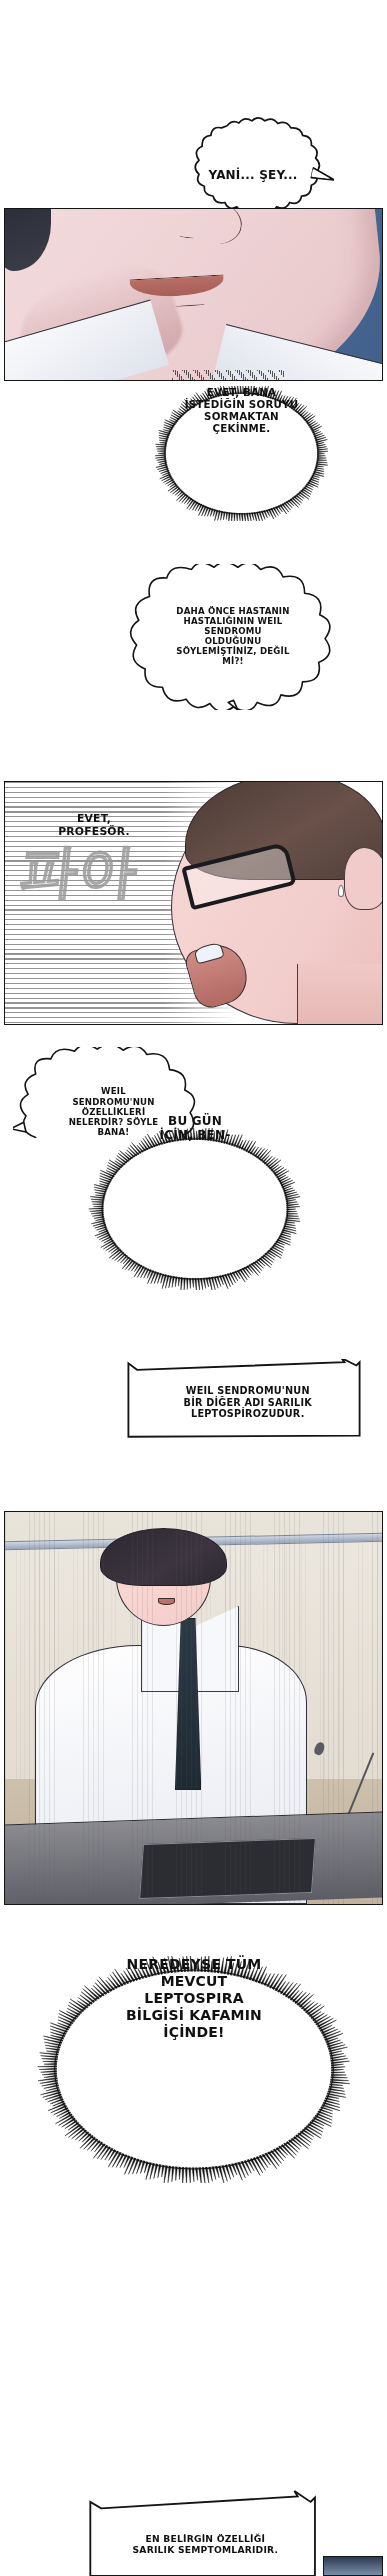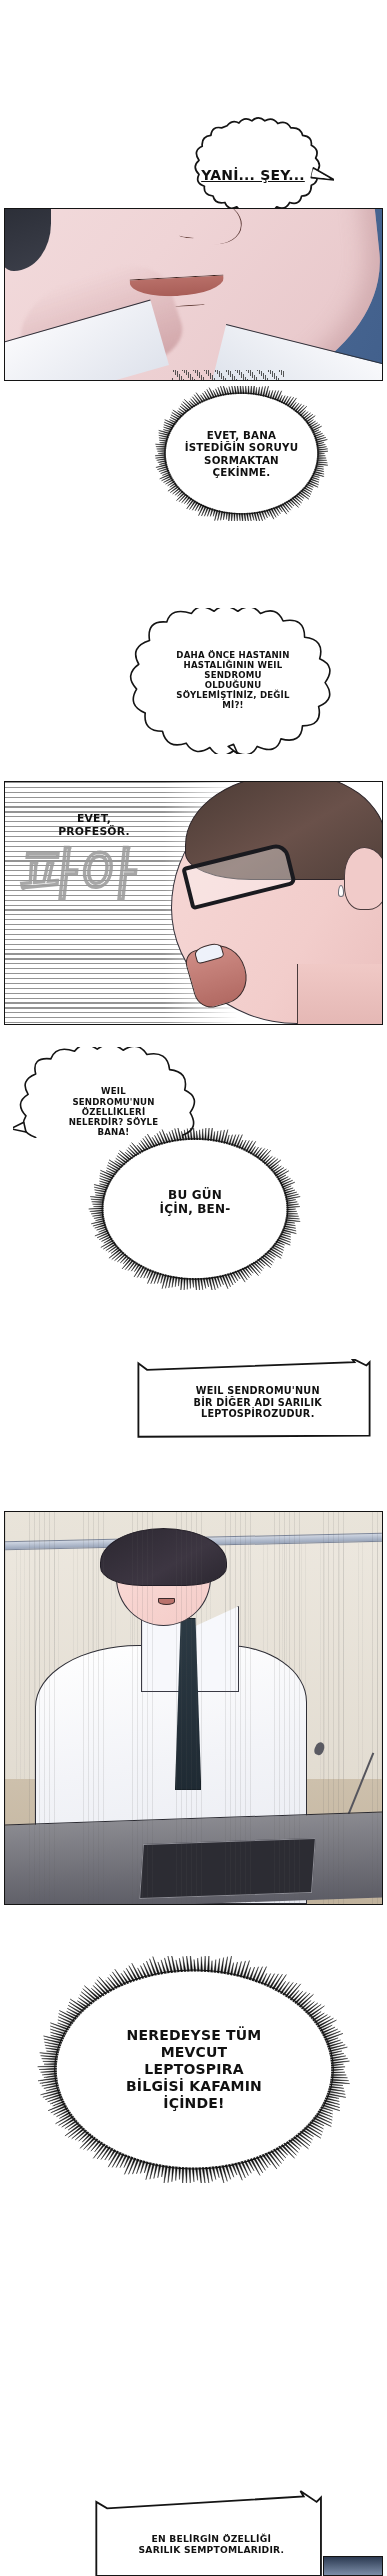--- a/index.html
+++ b/index.html
@@ -45,21 +45,21 @@
     display: flex;
     align-items: center;
     justify-content: center;
   }
   .bubble-cloud svg { position: absolute; inset: 0; width: 100%; height: 100%; }
 
   
   .bubble-burst {
     position: absolute;
     display: flex;
-    align-items: center;
+    align-items: flex-start;
     justify-content: center;
   }
   .bubble-burst svg { position: absolute; inset: 0; width: 100%; height: 100%; }
 
   
   .bubble-rect {
     position: absolute;
     display: flex;
     align-items: center;
     justify-content: center;
@@ -351,21 +351,21 @@
     <svg viewBox="0 0 300 185" preserveAspectRatio="none">
       <path d="M102 18 Q112 6 124 13 Q134 0 148 9 Q160 -2 172 9 Q186 1 196 14
                Q212 7 220 22 Q238 20 242 36 Q260 38 258 54 Q274 62 266 78
                Q280 92 266 104 Q274 122 258 128 Q258 148 240 148 Q236 166 218 160
                Q210 176 194 168 Q184 182 170 172 Q156 184 144 172 Q130 182 120 168
                Q104 176 98 160 Q80 164 76 148 Q58 146 60 130 Q42 124 50 108
                Q36 94 50 82 Q38 64 56 56 Q54 38 72 36 Q74 18 92 22 Z" fill="#ffffff" stroke="#141414" stroke-width="3.2" stroke-linejoin="round"></path>
       <path d="M262 96 L300 118 L258 114 Z" fill="#ffffff" stroke="#141414" stroke-width="3.2" stroke-linejoin="round"></path>
       <path d="M261 98 L292 116 L258 112 Z" fill="#ffffff" stroke="none"></path>
     </svg>
-    <div class="btext" style="font-size:14px; margin-top:19px;text-decoration:underline;">YANİ... ŞEY...</div>
+    <div class="btext" style="font-size:12px; margin-top:19px;">YANİ... ŞEY...</div>
   </div>
 
   <div class="panel p-face" style="left:4.3px; top:208px; width:379px; height:173px;">
     <div class="face-skin"></div>
     <div class="face-hair"></div>
     <div class="face-shadow-jaw"></div>
     <div class="face-nose"></div>
     <div class="face-nostril"></div>
     <div class="face-lips"></div>
     <div class="face-lipline"></div>
@@ -387,21 +387,21 @@
       </g>
     </svg>
     <div class="btext" style="font-size:10.3px; width:74%;">EVET, BANA
 İSTEDİĞİN SORUYU
 SORMAKTAN
 ÇEKİNME.</div>
   </div>
 
   <div class="spacer" style="top:524px; height:81px;"></div>
 
-  <div class="bubble-puff" style="left:128px; top:608px; width:210px; height:146px;">
+  <div class="bubble-puff" style="left:128px; top:564px; width:210px; height:146px;">
     <svg viewBox="0 0 390 270" preserveAspectRatio="none">
       <path d="M40 60 Q34 22 72 26 Q80 -2 118 10 Q132 -12 160 6 Q178 -12 204 6
                Q228 -12 246 10 Q276 -4 288 24 Q328 16 328 54 Q366 58 356 94
                Q388 108 366 138 Q388 168 354 182 Q362 218 324 218 Q322 252 284 242
                Q276 272 240 256 Q226 282 196 264 Q170 284 152 258 Q124 276 108 250
                Q72 262 64 228 Q28 228 32 194 Q-2 180 16 150 Q-8 124 20 104
                Q2 72 40 60 Z" fill="#ffffff" stroke="#141414" stroke-width="3" stroke-linejoin="round"></path>
       <path d="M196 252 L204 270 L186 256 Z" fill="#ffffff" stroke="#141414" stroke-width="3" stroke-linejoin="round"></path>
     </svg>
     <div class="btext" style="font-size:8.6px; width:80%; margin-top:-2.2px;">DAHA ÖNCE HASTANIN
@@ -457,21 +457,21 @@
     <svg viewBox="0 0 400 300" preserveAspectRatio="none">
       <ellipse cx="200" cy="150" rx="172" ry="130" fill="#ffffff" stroke="#141414" stroke-width="2"></ellipse>
       <g id="spikes6">
           <path d="M369.4 150.0 L386.5 150.0 L369.4 152.4 M369.3 153.8 L388.5 154.4 L369.2 156.2 M369.1 157.7 L390.3 158.9 L368.9 160.0 M368.7 161.5 L392.0 163.5 L368.4 163.8 M368.2 165.3 L393.5 168.3 L367.8 167.6 M367.5 169.1 L394.8 173.1 L367.0 171.4 M366.7 172.9 L385.0 176.1 L366.1 175.2 M365.7 176.6 L386.0 180.8 L365.0 178.9 M364.6 180.4 L386.7 185.6 L363.8 182.7 M363.3 184.1 L387.3 190.5 L362.5 186.3 M361.9 187.7 L387.7 195.5 L360.9 190.0 M360.3 191.4 L377.4 197.0 L359.3 193.6 M358.6 195.0 L377.5 201.9 L357.5 197.2 M356.8 198.6 L377.4 206.8 L355.5 200.7 M354.8 202.1 L377.0 211.7 L353.5 204.2 M352.6 205.6 L376.5 216.8 L351.3 207.7 M350.4 209.0 L365.9 216.8 L348.9 211.1 M348.0 212.4 L365.1 221.6 L346.4 214.4 M345.4 215.7 L364.1 226.5 L343.8 217.7 M342.8 218.9 L362.8 231.4 L341.1 220.9 M340.0 222.1 L361.4 236.4 L338.2 224.1 M337.1 225.3 L359.7 241.3 L335.2 227.2 M334.0 228.3 L349.1 239.6 L332.1 230.2 M330.9 231.3 L347.2 244.4 L328.8 233.1 M327.6 234.2 L345.1 249.1 L325.5 236.0 M324.2 237.1 L342.8 253.9 L322.0 238.8 M320.7 239.9 L340.2 258.7 L318.5 241.5 M317.1 242.6 L329.9 255.5 L314.8 244.2 M313.4 245.2 L327.1 260.0 L311.0 246.7 M309.5 247.7 L324.2 264.5 L307.1 249.2 M305.6 250.1 L321.1 269.0 L303.2 251.6 M301.6 252.5 L317.7 273.5 L299.1 253.9 M297.5 254.7 L307.9 268.9 L294.9 256.1 M293.3 256.9 L304.4 273.1 L290.7 258.2 M289.1 258.9 L300.7 277.2 L286.4 260.2 M284.7 260.9 L296.8 281.3 L282.0 262.1 M280.3 262.8 L292.8 285.4 L277.5 263.9 M275.8 264.5 L283.6 279.5 L273.0 265.6 M271.2 266.2 L279.4 283.3 L268.4 267.2 M266.6 267.7 L275.1 287.0 L263.7 268.7 M261.9 269.2 L270.5 290.7 L259.0 270.0 M257.2 270.5 L265.8 294.2 L254.2 271.3 M252.4 271.8 L261.0 297.7 L249.4 272.5 M247.5 272.9 L252.8 290.5 L244.5 273.6 M242.6 273.9 L247.9 293.7 L239.6 274.5 M237.7 274.8 L242.8 296.8 L234.6 275.3 M232.7 275.6 L237.6 299.8 L229.7 276.1 M227.8 276.3 L232.2 302.6 L224.6 276.7 M222.7 276.9 L225.2 294.5 L219.6 277.2 M217.7 277.3 L219.9 297.1 L214.6 277.6 M212.7 277.7 L214.3 299.6 L209.5 277.8 M207.6 277.9 L208.7 301.9 L204.5 278.0 M202.5 278.0 L202.9 304.2 L199.4 278.0 M197.5 278.0 L197.2 295.3 L194.3 278.0 M192.4 277.9 L191.5 297.2 L189.3 277.8 M187.3 277.7 L185.7 299.0 L184.2 277.5 M182.3 277.3 L179.8 300.7 L179.2 277.1 M177.3 276.9 L173.7 302.2 L174.1 276.6 M172.2 276.3 L169.4 292.8 L169.2 275.9 M167.3 275.6 L163.5 294.0 L164.2 275.2 M162.3 274.8 L157.5 295.2 L159.2 274.3 M157.4 273.9 L151.4 296.1 L154.3 273.3 M152.5 272.9 L145.3 296.9 L149.5 272.2 M147.6 271.8 L139.1 297.6 L144.7 271.0 M142.8 270.5 L136.5 287.7 L139.9 269.7 M138.1 269.2 L130.5 288.1 L135.2 268.3 M133.4 267.7 L124.4 288.3 L130.5 266.8 M128.8 266.2 L118.2 288.4 L125.9 265.2 M124.2 264.5 L112.0 288.3 L121.4 263.4 M119.7 262.8 L111.1 278.3 L117.0 261.6 M115.3 260.9 L105.1 278.0 L112.6 259.7 M110.9 258.9 L99.1 277.5 L108.3 257.7 M106.7 256.9 L93.1 276.8 L104.1 255.5 M102.5 254.7 L87.1 276.0 L99.9 253.3 M98.4 252.5 L87.7 266.1 L95.9 251.0 M94.4 250.1 L82.0 265.1 L91.9 248.6 M90.5 247.7 L76.3 263.9 L88.1 246.1 M86.6 245.2 L70.6 262.5 L84.3 243.6 M82.9 242.6 L64.9 261.0 L80.7 240.9 M79.3 239.9 L67.1 251.5 L77.1 238.2 M75.8 237.1 L61.7 249.8 L73.7 235.3 M72.4 234.2 L56.3 247.9 L70.4 232.4 M69.1 231.3 L51.0 245.8 L67.2 229.5 M66.0 228.3 L45.8 243.6 L64.1 226.4 M62.9 225.3 L40.6 241.1 L61.1 223.3 M60.0 222.1 L44.5 232.3 L58.3 220.2 M57.2 218.9 L39.7 229.8 L55.6 216.9 M54.6 215.7 L34.9 227.1 L53.0 213.6 M52.0 212.4 L30.2 224.2 L50.5 210.3 M49.6 209.0 L25.6 221.2 L48.2 206.9 M47.4 205.6 L31.0 213.2 L46.0 203.4 M45.2 202.1 L26.7 210.1 L44.0 199.9 M43.2 198.6 L22.5 206.8 L42.1 196.4 M41.4 195.0 L18.5 203.4 L40.3 192.8 M39.7 191.4 L14.6 199.8 L38.7 189.1 M38.1 187.7 L21.3 192.8 L37.2 185.5 M36.7 184.1 L17.7 189.1 L35.9 181.8 M35.4 180.4 L14.2 185.4 L34.7 178.0 M34.3 176.6 L10.9 181.5 L33.7 174.3 M33.3 172.9 L7.7 177.4 L32.8 170.5 M32.5 169.1 L15.6 171.5 L32.0 166.7 M31.8 165.3 L12.8 167.5 L31.4 162.9 M31.3 161.5 L10.1 163.3 L31.0 159.1 M30.9 157.7 L7.6 159.0 L30.7 155.3 M30.7 153.8 L5.2 154.6 L30.6 151.5 M30.6 150.0 L3.1 150.0 L30.6 147.6 M30.7 146.2 L12.0 145.6 L30.8 143.8 M30.9 142.3 L10.2 141.1 L31.1 140.0 M31.3 138.5 L8.6 136.5 L31.6 136.2 M31.8 134.7 L7.1 131.8 L32.2 132.4 M32.5 130.9 L5.8 127.0 L33.0 128.6 M33.3 127.1 L15.5 124.0 L33.9 124.8 M34.3 123.4 L14.6 119.3 L35.0 121.1 M35.4 119.6 L13.8 114.5 L36.2 117.3 M36.7 115.9 L13.2 109.6 L37.5 113.7 M38.1 112.3 L12.9 104.7 L39.1 110.0 M39.7 108.6 L23.1 103.2 L40.7 106.4 M41.4 105.0 L23.0 98.3 L42.5 102.8 M43.2 101.4 L23.2 93.4 L44.5 99.3 M45.2 97.9 L23.5 88.5 L46.5 95.8 M47.4 94.4 L24.0 83.5 L48.7 92.3 M49.6 91.0 L24.8 78.4 L51.1 88.9 M52.0 87.6 L35.4 78.7 L53.6 85.6 M54.6 84.3 L36.4 73.8 L56.2 82.3 M57.2 81.1 L37.6 68.9 L58.9 79.1 M60.0 77.9 L39.1 64.0 L61.8 75.9 M62.9 74.7 L40.8 59.0 L64.8 72.8 M66.0 71.7 L51.3 60.7 L67.9 69.8 M69.1 68.7 L53.2 56.0 L71.2 66.9 M72.4 65.8 L55.3 51.2 L74.5 64.0 M75.8 62.9 L57.6 46.5 L78.0 61.2 M79.3 60.1 L60.2 41.7 L81.5 58.5 M82.9 57.4 L70.5 44.9 L85.2 55.8 M86.6 54.8 L73.2 40.4 L89.0 53.3 M90.5 52.3 L76.1 35.9 L92.9 50.8 M94.4 49.9 L79.3 31.4 L96.8 48.4 M98.4 47.5 L82.6 27.0 L100.9 46.1 M102.5 45.3 L92.5 31.6 L105.1 43.9 M106.7 43.1 L95.9 27.4 L109.3 41.8 M110.9 41.1 L99.6 23.2 L113.6 39.8 M115.3 39.1 L103.4 19.1 L118.0 37.9 M119.7 37.2 L107.5 15.1 L122.5 36.1 M124.2 35.5 L111.8 11.1 L127.0 34.4 M128.8 33.8 L120.8 17.2 L131.6 32.8 M133.4 32.3 L125.1 13.5 L136.3 31.3 M138.1 30.8 L129.7 9.9 L141.0 30.0 M142.8 29.5 L134.3 6.3 L145.8 28.7 M147.6 28.2 L139.2 2.8 L150.6 27.5 M152.5 27.1 L147.3 10.0 L155.5 26.4 M157.4 26.1 L152.2 6.8 L160.4 25.5 M162.3 25.2 L157.3 3.8 L165.4 24.7 M167.3 24.4 L162.5 0.8 L170.3 23.9 M172.2 23.7 L167.9 -2.1 L175.4 23.3 M177.3 23.1 L174.9 6.0 L180.4 22.8 M182.3 22.7 L180.2 3.4 L185.4 22.4 M187.3 22.3 L185.7 1.0 L190.5 22.2 M192.4 22.1 L191.3 -1.4 L195.5 22.0 M197.5 22.0 L197.1 -3.6 L200.6 22.0 M202.5 22.0 L202.8 5.3 L205.7 22.0 M207.6 22.1 L208.5 3.3 L210.7 22.2 M212.7 22.3 L214.3 1.5 L215.8 22.5 M217.7 22.7 L220.2 -0.2 L220.8 22.9 M222.7 23.1 L226.2 -1.7 L225.9 23.4 M227.8 23.7 L232.3 -3.1 L230.8 24.1 M232.7 24.4 L236.4 6.5 L235.8 24.8 M237.7 25.2 L242.4 5.4 L240.8 25.7 M242.6 26.1 L248.4 4.4 L245.7 26.7 M247.5 27.1 L254.6 3.6 L250.5 27.8 M252.4 28.2 L260.8 2.9 L255.3 29.0 M257.2 29.5 L263.3 12.8 L260.1 30.3 M261.9 30.8 L269.3 12.4 L264.8 31.7 M266.6 32.3 L275.4 12.2 L269.5 33.2 M271.2 33.8 L281.5 12.1 L274.1 34.8 M275.8 35.5 L287.7 12.2 L278.6 36.6 M280.3 37.2 L288.7 22.2 L283.0 38.4 M284.7 39.1 L294.6 22.5 L287.4 40.3 M289.1 41.1 L300.6 23.0 L291.7 42.3 M293.3 43.1 L306.6 23.6 L295.9 44.5 M297.5 45.3 L312.5 24.5 L300.1 46.7 M301.6 47.5 L311.9 34.3 L304.1 49.0 M305.6 49.9 L317.7 35.3 L308.1 51.4 M309.5 52.3 L323.4 36.5 L311.9 53.9 M313.4 54.8 L329.1 37.9 L315.7 56.4 M317.1 57.4 L334.7 39.4 L319.3 59.1 M320.7 60.1 L340.4 41.2 L322.9 61.8 M324.2 62.9 L337.9 50.6 L326.3 64.7 M327.6 65.8 L343.3 52.5 L329.6 67.6 M330.9 68.7 L348.6 54.5 L332.8 70.5 M334.0 71.7 L353.8 56.8 L335.9 73.6 M337.1 74.7 L359.0 59.2 L338.9 76.7 M340.0 77.9 L355.0 68.0 L341.7 79.8 M342.8 81.1 L359.9 70.5 L344.4 83.1 M345.4 84.3 L364.6 73.2 L347.0 86.4 M348.0 87.6 L369.3 76.0 L349.5 89.7 M350.4 91.0 L373.9 79.1 L351.8 93.1 M352.6 94.4 L368.5 87.1 L354.0 96.6 M354.8 97.9 L372.8 90.2 L356.0 100.1 M356.8 101.4 L376.9 93.4 L357.9 103.6 M358.6 105.0 L381.0 96.8 L359.7 107.2 M360.3 108.6 L384.9 100.4 L361.3 110.9 M361.9 112.3 L378.2 107.4 L362.8 114.5 M363.3 115.9 L381.8 111.0 L364.1 118.2 M364.6 119.6 L385.2 114.8 L365.3 122.0 M365.7 123.4 L388.6 118.7 L366.3 125.7 M366.7 127.1 L391.7 122.7 L367.2 129.5 M367.5 130.9 L394.8 126.9 L368.0 133.3 M368.2 134.7 L386.7 132.6 L368.6 137.1 M368.7 138.5 L389.4 136.7 L369.0 140.9 M369.1 142.3 L391.9 141.0 L369.3 144.7 M369.3 146.2 L394.2 145.4 L369.4 148.5 " fill="#141414" stroke="#141414" stroke-width="0.8"></path>
         </g>
     </svg>
     <div class="btext" style="font-size:12px; width:60%; margin-top:-14px;">BU GÜN
 İÇİN, BEN-</div>
   </div>
 
-  <div class="bubble-rect" style="left:133px; top:1359px; width:242px; height:81px;">
+  <div class="bubble-rect" style="left:123px; top:1359px; width:242px; height:81px;">
     <svg viewBox="0 0 448 150" preserveAspectRatio="none">
       <path d="M10 26 L10 8 L26 20 L410 6 L404 -2 L432 12 L438 6 L438 142 L10 144 Z" fill="#ffffff" stroke="#141414" stroke-width="3.4" stroke-linejoin="miter"></path>
     </svg>
     <div class="btext" style="font-size:9.7px; width:82%; margin-top:5.4px; margin-left:7.6px;">WEIL SENDROMU'NUN
 BİR DİĞER ADI SARILIK
 LEPTOSPİROZUDUR.</div>
   </div>
 
   <div class="panel p-podium" style="left:4.3px; top:1511px; width:379px; height:394px;">
     <div class="pod-wall"></div>
@@ -507,21 +507,21 @@
     </svg>
     <div class="btext" style="font-size:14px; width:62%; line-height:1.22;">NEREDEYSE TÜM
 MEVCUT
 LEPTOSPIRA
 BİLGİSİ KAFAMIN
 İÇİNDE!</div>
   </div>
 
   <div class="spacer" style="top:2183px; height:302px;"></div>
 
-  <div class="bubble-rect" style="left:92px; top:2490px; width:243px; height:86px;">
+  <div class="bubble-rect" style="left:86px; top:2490px; width:243px; height:86px;">
     <svg viewBox="0 0 450 159" preserveAspectRatio="none">
       <path d="M8 50 L8 22 L28 34 L392 12 L386 2 L416 22 L424 14 L424 159 L8 159 Z" fill="#ffffff" stroke="#141414" stroke-width="3.4" stroke-linejoin="miter"></path>
     </svg>
     <div class="btext" style="font-size:9.2px; width:80%; margin-top:24px; margin-left:-4.3px;">EN BELİRGİN ÖZELLİĞİ
 SARILIK SEMPTOMLARIDIR.</div>
   </div>
 
   <div class="panel" style="left:323px; top:2556px; width:60px; height:20px; background:linear-gradient(180deg,#2c3a52,#7d8ea8);"></div>
 
 </div>

